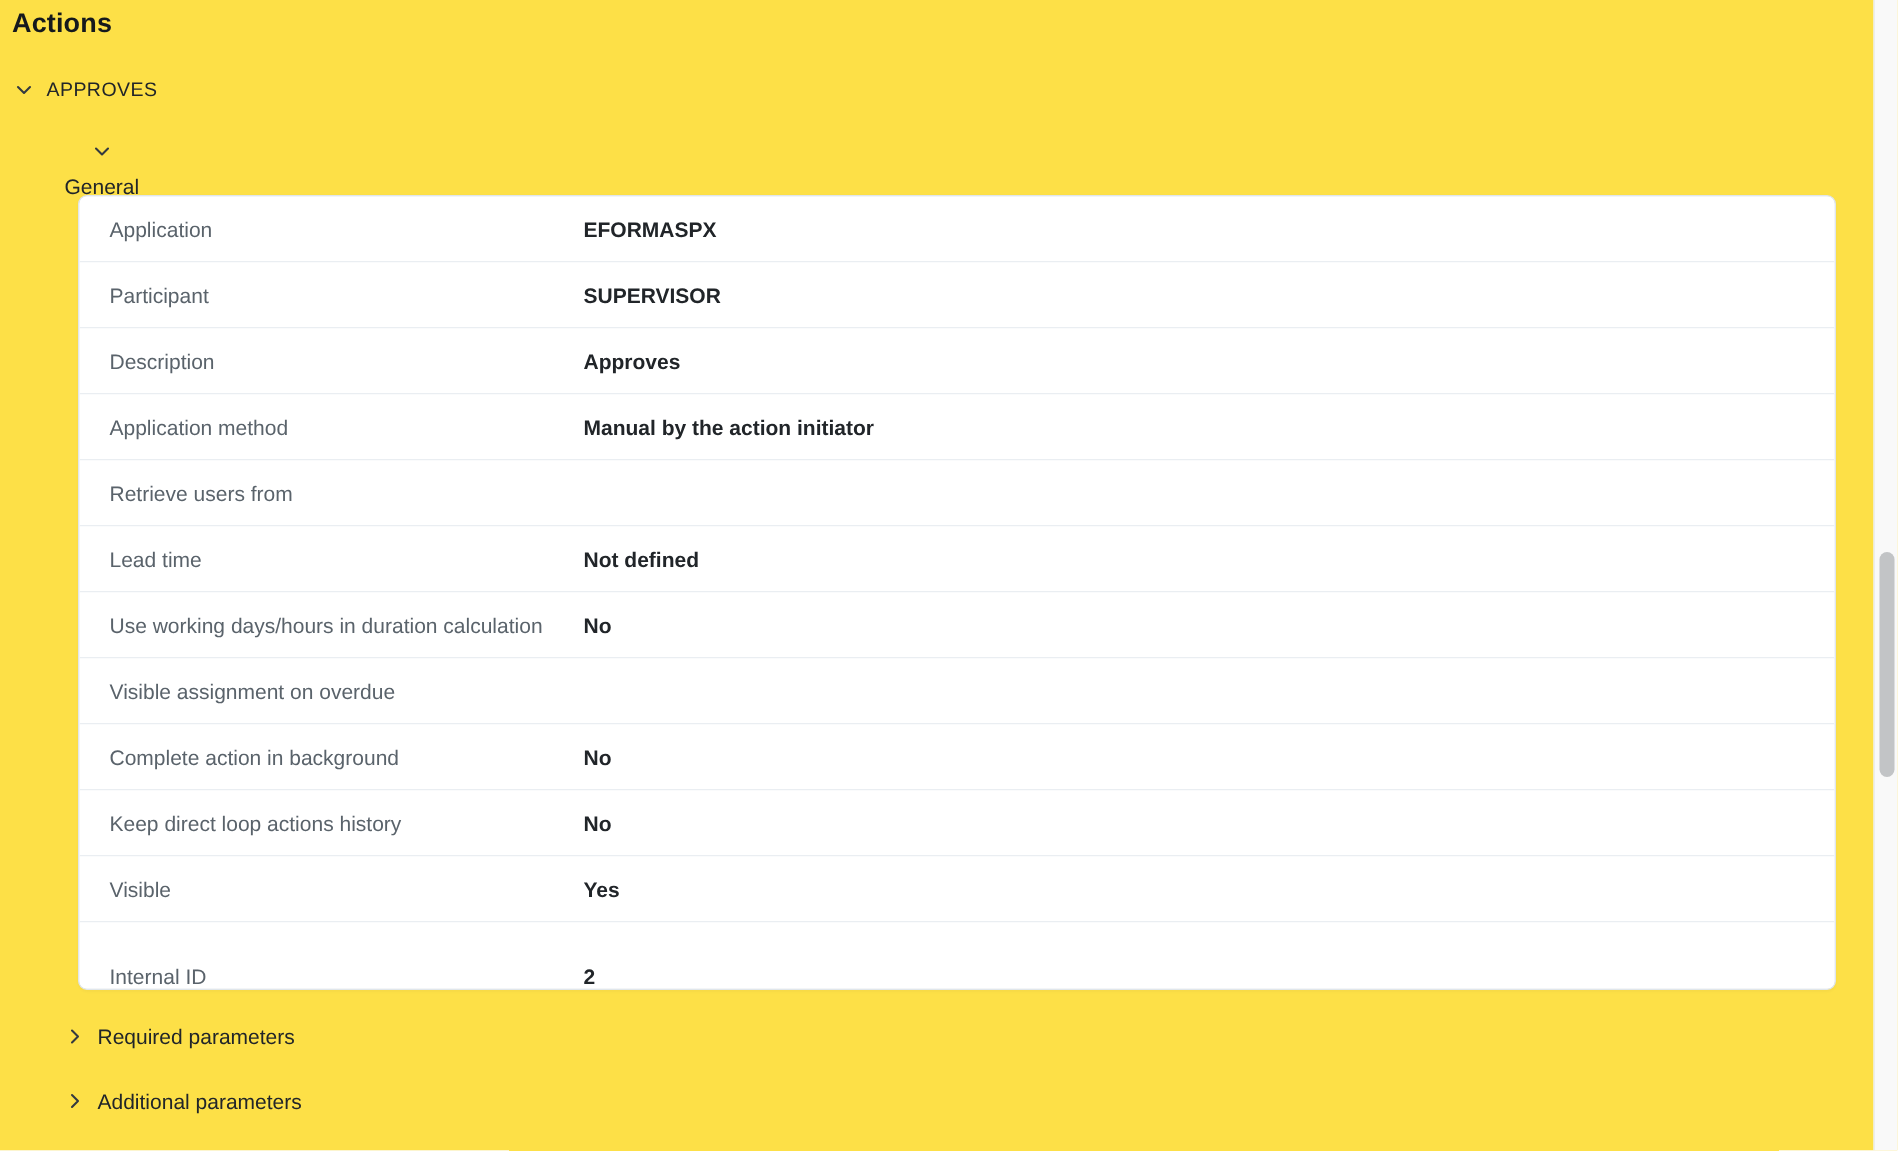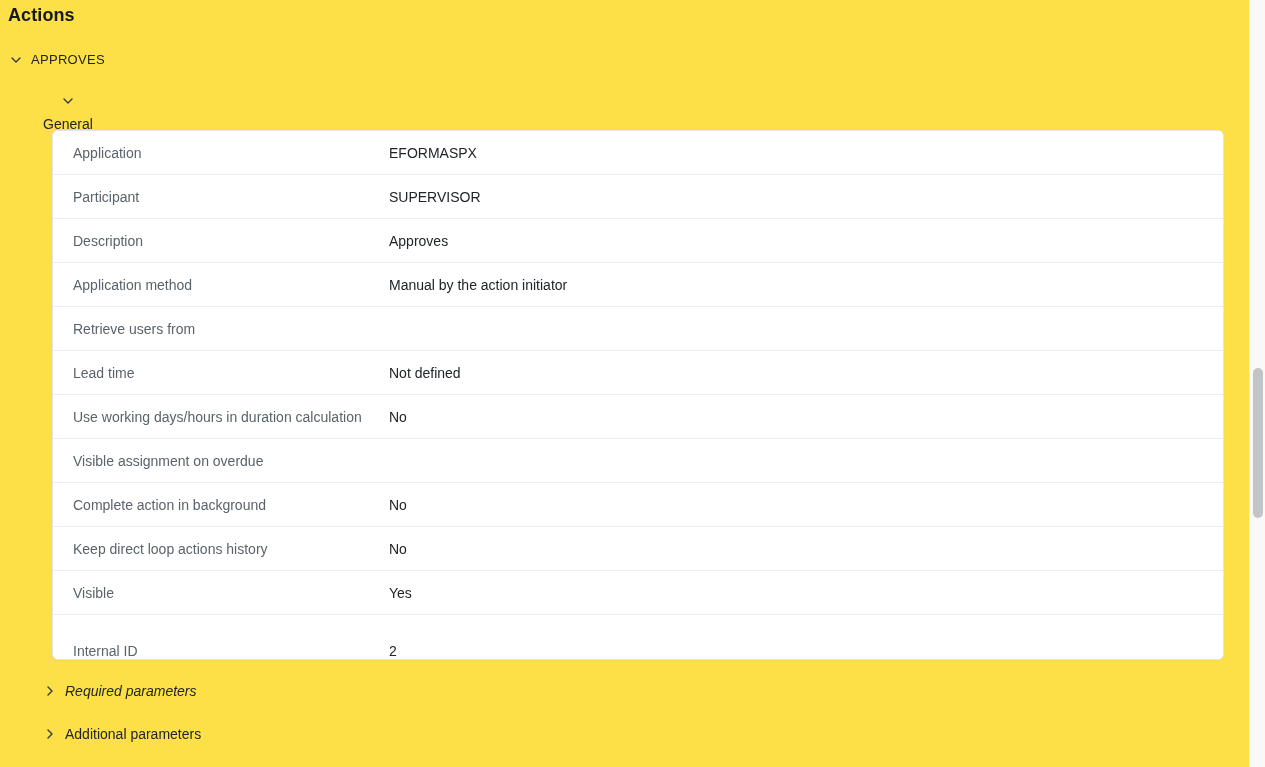--- a/index.html
+++ b/index.html
@@ -37,21 +37,21 @@
     display: inline-flex;
     width: 12px;
     height: 12px;
     align-items: center;
     justify-content: center;
     flex: 0 0 auto;
   }
   .chev svg { display: block; }
   .hdr-approves { top: 52px; left: 10px; font-size: 13px; letter-spacing: 0.3px; }
   .hdr-general  { top: 95px; left: 43px; font-size: 14px; flex-direction: column; }
-  .hdr-required   { top: 683px; left: 44px; font-size: 14px; font-style: italic; }
+  .hdr-required   { top: 683px; left: 44px; font-size: 14px; }
   .hdr-additional { top: 726px; left: 44px; font-size: 14px; text-align: center; }
 
   .kv-table {
     position: absolute;
     top: 130px;
     left: 40px;
     width: 1172px;
     background: #ffffff;
     border: 1px solid #e0e6eb;
     border-radius: 6px;
@@ -73,20 +73,21 @@
     padding-left: 20px;
     font-size: 14px;
     color: #5a636b;
     white-space: nowrap;
   }
   .kv-value {
     flex: 1 1 auto;
     font-size: 14px;
     color: #212529;
     white-space: nowrap;
+    font-weight: bold;
   }
 
   .scrollbar-track {
     position: absolute;
     top: 0;
     right: 0;
     width: 16px;
     height: 767px;
     background: #f9f9f9;
     border-left: 1px solid #ebedee;

